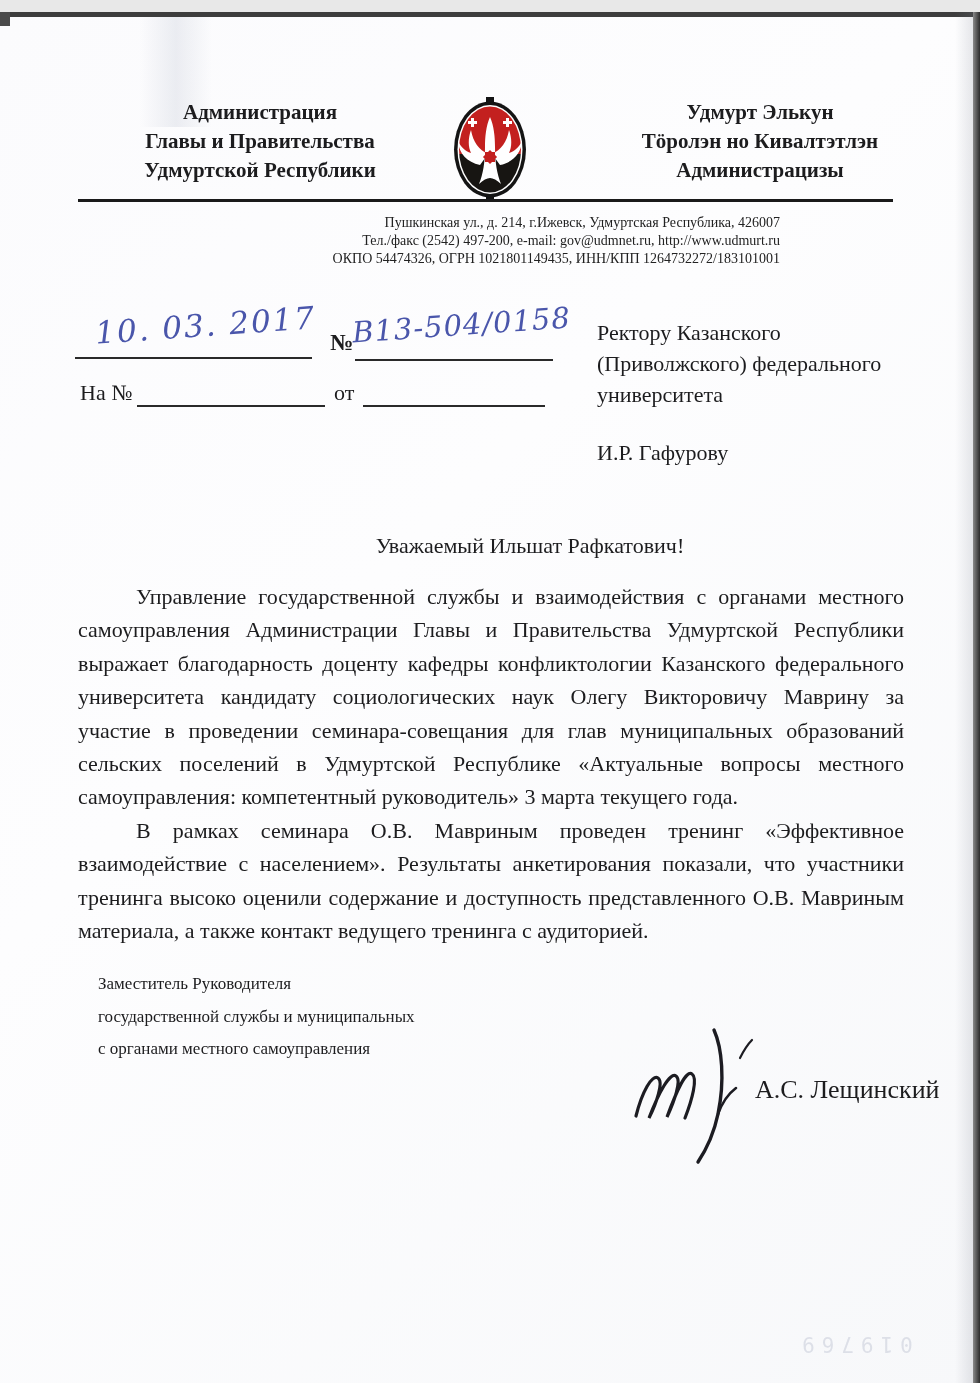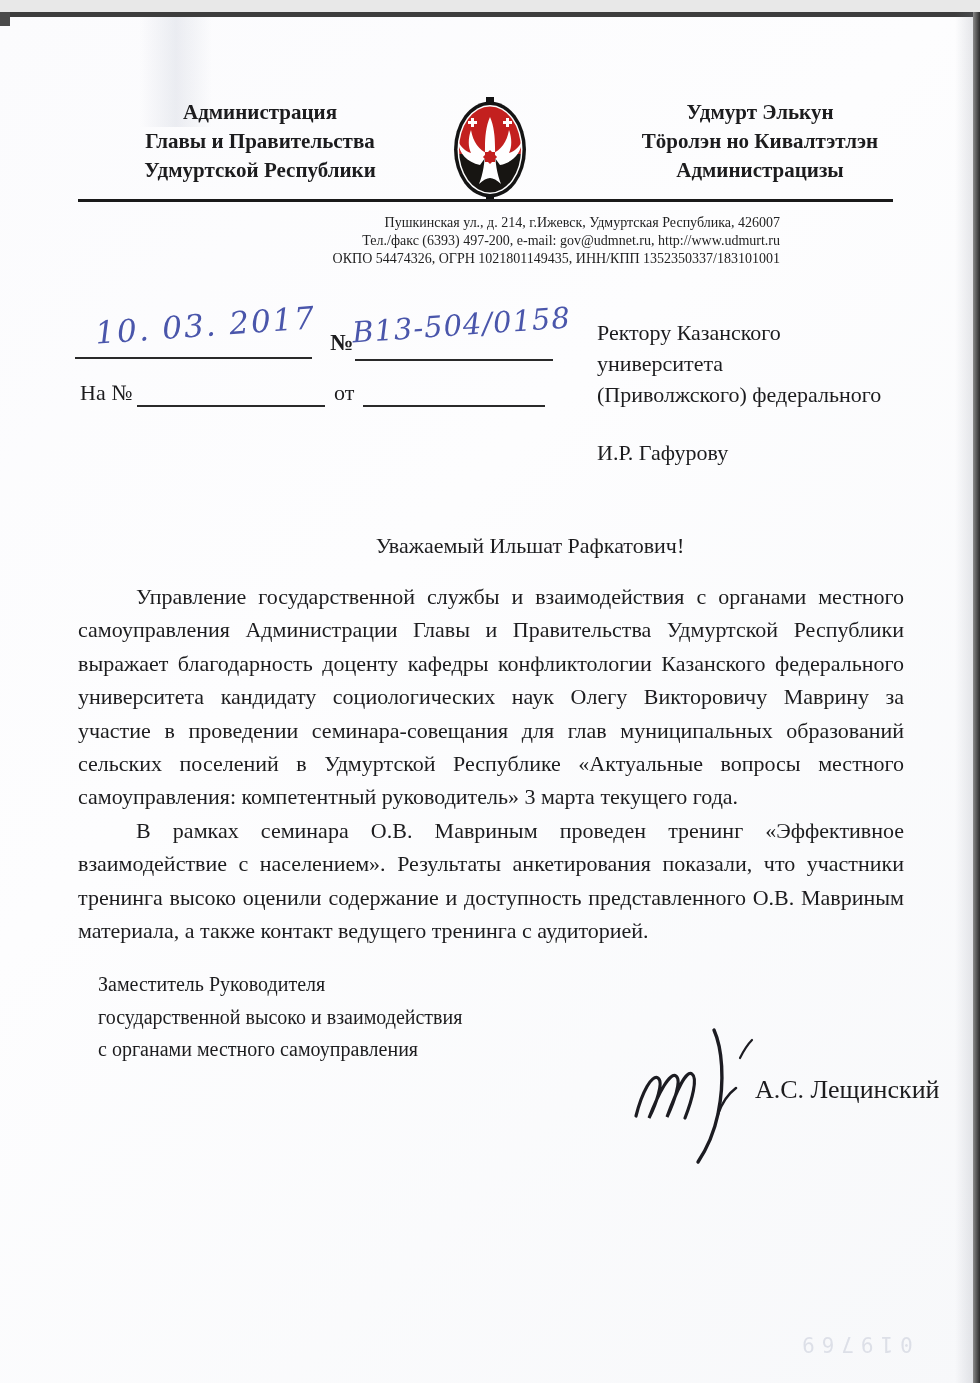--- a/index.html
+++ b/index.html
@@ -37,21 +37,21 @@
   
   .recipient{position:absolute;left:597px;top:305px;width:330px;font-size:22px;line-height:31px;}
   .recipient-name{position:absolute;left:597px;top:428px;font-size:22px;}
 
   
   .salutation{position:absolute;left:160px;top:521px;width:740px;text-align:center;font-size:22px;}
   .body-text{position:absolute;left:78px;top:568px;width:826px;font-size:22px;line-height:33.4px;text-align:justify;}
   .body-text p{margin:0;text-indent:58px;}
 
   
-  .sig-title{position:absolute;left:98px;top:956px;width:560px;font-size:20px;line-height:32.5px;}
+  .sig-title{position:absolute;left:98px;top:956px;width:560px;font-size:17px;line-height:32.5px;}
   .sig-name{position:absolute;left:755px;top:1063px;font-size:26px;white-space:nowrap;}
   .sig-scribble{position:absolute;left:628px;top:1008px;width:135px;height:150px;}
 
   
   .footer{position:absolute;left:103px;top:1250px;font-size:20px;line-height:29px;}
 
   
   .faint-number{position:absolute;left:795px;top:1320px;transform:rotate(180deg);
     font-size:21px;letter-spacing:7px;color:rgba(80,92,135,0.16);font-family:"DejaVu Sans Mono", monospace;}
 </style>
@@ -103,53 +103,53 @@
   <div class="org-right">
     <div>Удмурт Элькун</div>
     <div>Тӧролэн но Кивалтэтлэн</div>
     <div>Администрацизы</div>
   </div>
 
   <div class="header-rule"></div>
 
   <div class="address-block">
     <div>Пушкинская ул., д. 214, г.Ижевск, Удмуртская Республика, 426007</div>
-    <div>Тел./факс (6393) 497-200, e-mail: gov@udmnet.ru, http://www.udmurt.ru</div>
-    <div>ОКПО 54474326, ОГРН 1021801149435, ИНН/КПП 1352350337/183101001</div>
+    <div>Тел./факс (2542) 497-200, e-mail: gov@udmnet.ru, http://www.udmurt.ru</div>
+    <div>ОКПО 54474326, ОГРН 1021801149435, ИНН/КПП 1264732272/183101001</div>
   </div>
 
   <div class="hand hand-date">10. 03. 2017</div>
   <div class="rule-line" style="left:75px;top:345px;width:237px;"></div>
 
   <div class="num-label">№</div>
   <div class="hand hand-number">В13-504/0158</div>
   <div class="rule-line" style="left:355px;top:347px;width:198px;"></div>
 
   <div class="lbl" style="left:80px;top:368px;">На №</div>
   <div class="rule-line" style="left:137px;top:393px;width:188px;"></div>
   <div class="lbl" style="left:334px;top:368px;text-align:right;">от</div>
   <div class="rule-line" style="left:363px;top:393px;width:182px;"></div>
 
   <div class="recipient">
     <div>Ректору Казанского</div>
+    <div>(Приволжского) федерального</div>
     <div>университета</div>
-    <div>(Приволжского) федерального</div>
   </div>
   <div class="recipient-name">И.Р. Гафурову</div>
 
   <div class="salutation">Уважаемый Ильшат Рафкатович!</div>
 
   <div class="body-text">
     <p>Управление государственной службы и взаимодействия с органами местного самоуправления Администрации Главы и Правительства Удмуртской Республики выражает благодарность доценту кафедры конфликтологии Казанского федерального университета кандидату социологических наук Олегу Викторовичу Маврину за участие в проведении семинара-совещания для глав муниципальных образований сельских поселений в Удмуртской Республике «Актуальные вопросы местного самоуправления: компетентный руководитель» 3 марта текущего года.</p>
     <p>В рамках семинара О.В. Мавриным проведен тренинг «Эффективное взаимодействие с населением». Результаты анкетирования показали, что участники тренинга высоко оценили содержание и доступность представленного О.В. Мавриным материала, а также контакт ведущего тренинга с аудиторией.</p>
   </div>
 
   <div class="sig-title">
     <div>Заместитель Руководителя</div>
-    <div>государственной высоко и взаимодействия</div>
+    <div>государственной службы и муниципальных</div>
     <div>с органами местного самоуправления</div>
   </div>
 
   <div class="sig-scribble">
     <svg width="135" height="150" viewBox="0 0 135 150">
       <g stroke="#1c1c22" fill="none" stroke-linecap="round">
         <path stroke-width="3.2" d="M8,96 C14,72 24,54 30,58 C36,62 28,84 21,98 C31,72 42,52 48,56 C54,60 46,82 39,97 C49,70 58,50 64,54 C70,58 64,80 57,98"></path>
         <path stroke-width="3.4" d="M86,10 C94,28 97,60 90,94 C86,113 78,130 70,142"></path>
         <path stroke-width="2.6" d="M90,94 C94,83 100,74 108,68"></path>
         <path stroke-width="2.2" d="M112,38 C116,30 120,24 124,20"></path>

